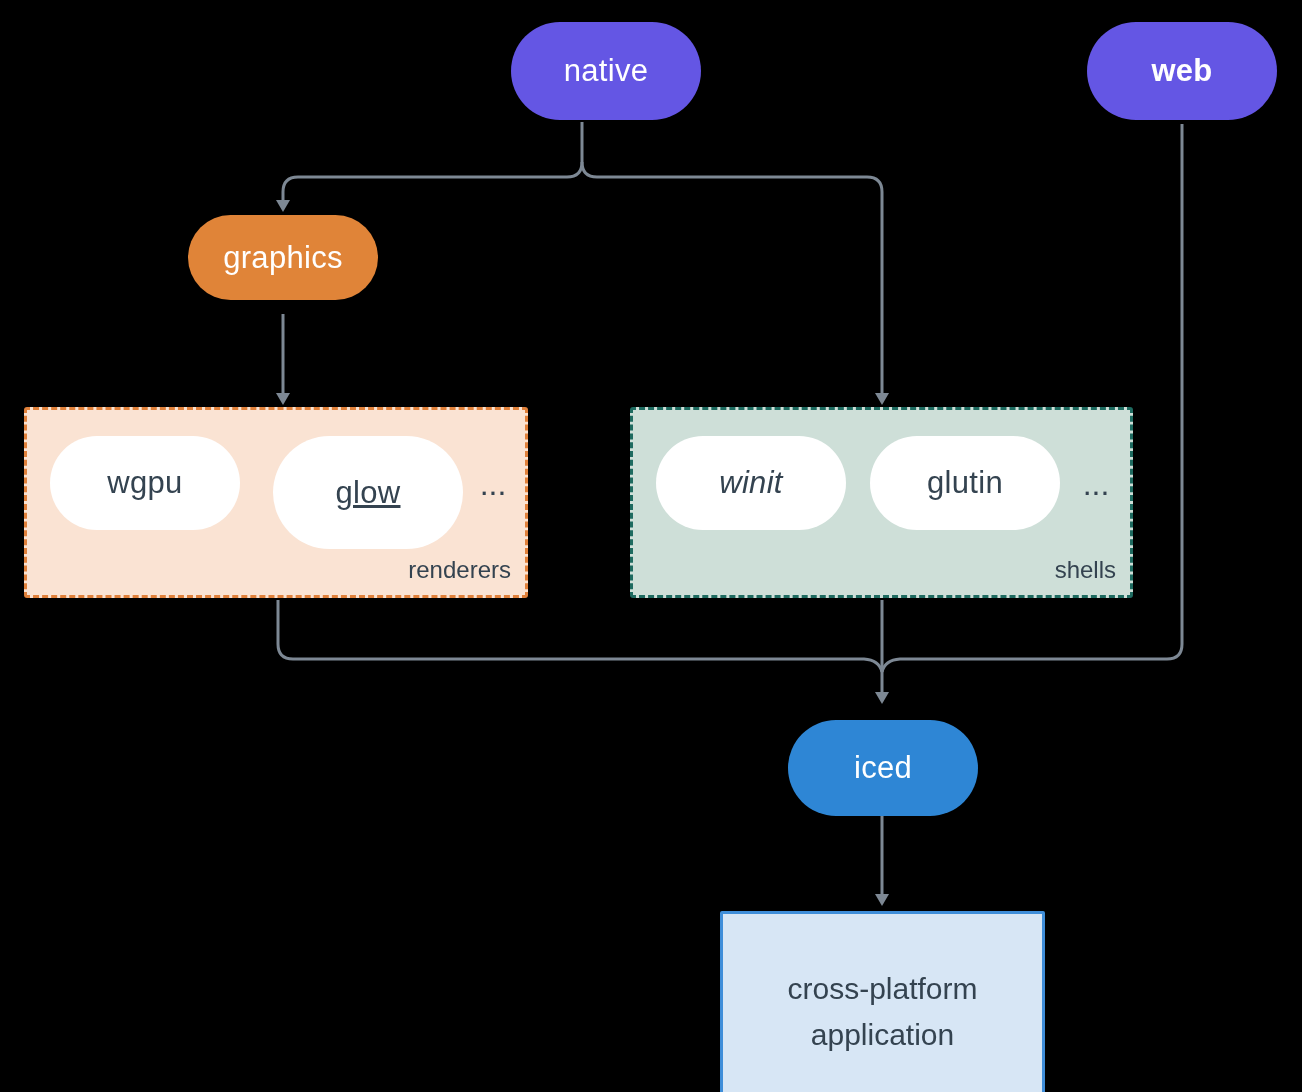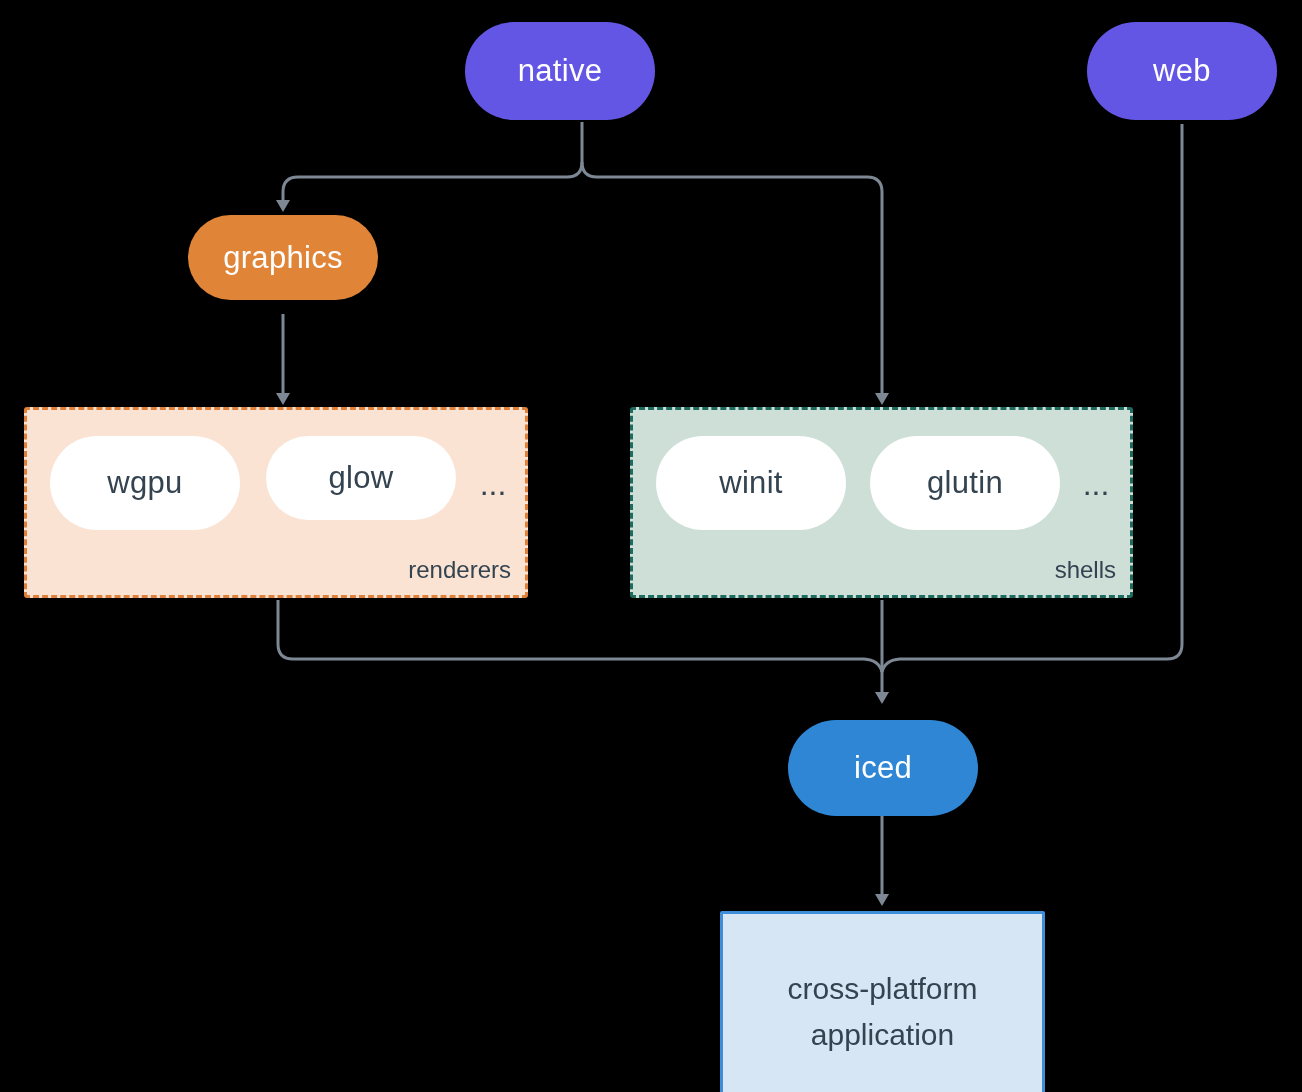--- a/index.html
+++ b/index.html
@@ -86,31 +86,31 @@
     flex-direction: column;
     align-items: center;
     justify-content: center;
     color: var(--dark-text, #344350);
     font-size: 30px;
     line-height: 46px;
     text-align: center;
   }
 
   
-  .node-native   { left: 465px;  top: 22px;  width: 190px; height: 98px; }
-  .node-web      { left: 1087px; top: 22px;  width: 190px; height: 98px; }
+  .node-native   { left: 511px;  top: 22px;  width: 190px; height: 98px; }
+  .node-web      { left: 1087px; top: 22px;  width: 190px; height: 98px; font-weight: bold; }
   .node-graphics { left: 188px;  top: 215px; width: 190px; height: 85px; }
   .node-iced     { left: 788px;  top: 707px; width: 190px; height: 96px; }
 
   .box-renderers { left: 24px;  top: 407px; width: 504px; height: 191px; }
   .box-shells    { left: 630px; top: 407px; width: 503px; height: 191px; }
 
   .node-wgpu   { left: 23px;  top: 26px; width: 190px; height: 94px; }
-  .node-glow   { left: 239px; top: 26px; width: 190px; height: 84px; }
-  .node-winit  { left: 23px;  top: 26px; width: 190px; height: 94px; }
+  .node-glow   { left: 246px; top: 26px; width: 190px; height: 113px; text-decoration: underline; }
+  .node-winit  { left: 23px;  top: 26px; width: 190px; height: 94px; font-style: italic; }
   .node-glutin { left: 237px; top: 26px; width: 190px; height: 94px; justify-content: center; }
 
   .ellipsis-renderers { left: 444px; top: 56px; }
   .ellipsis-shells    { left: 441px; top: 56px; }
 </style>
 </head>
 <body>
 
 <div class="canvas">
 

